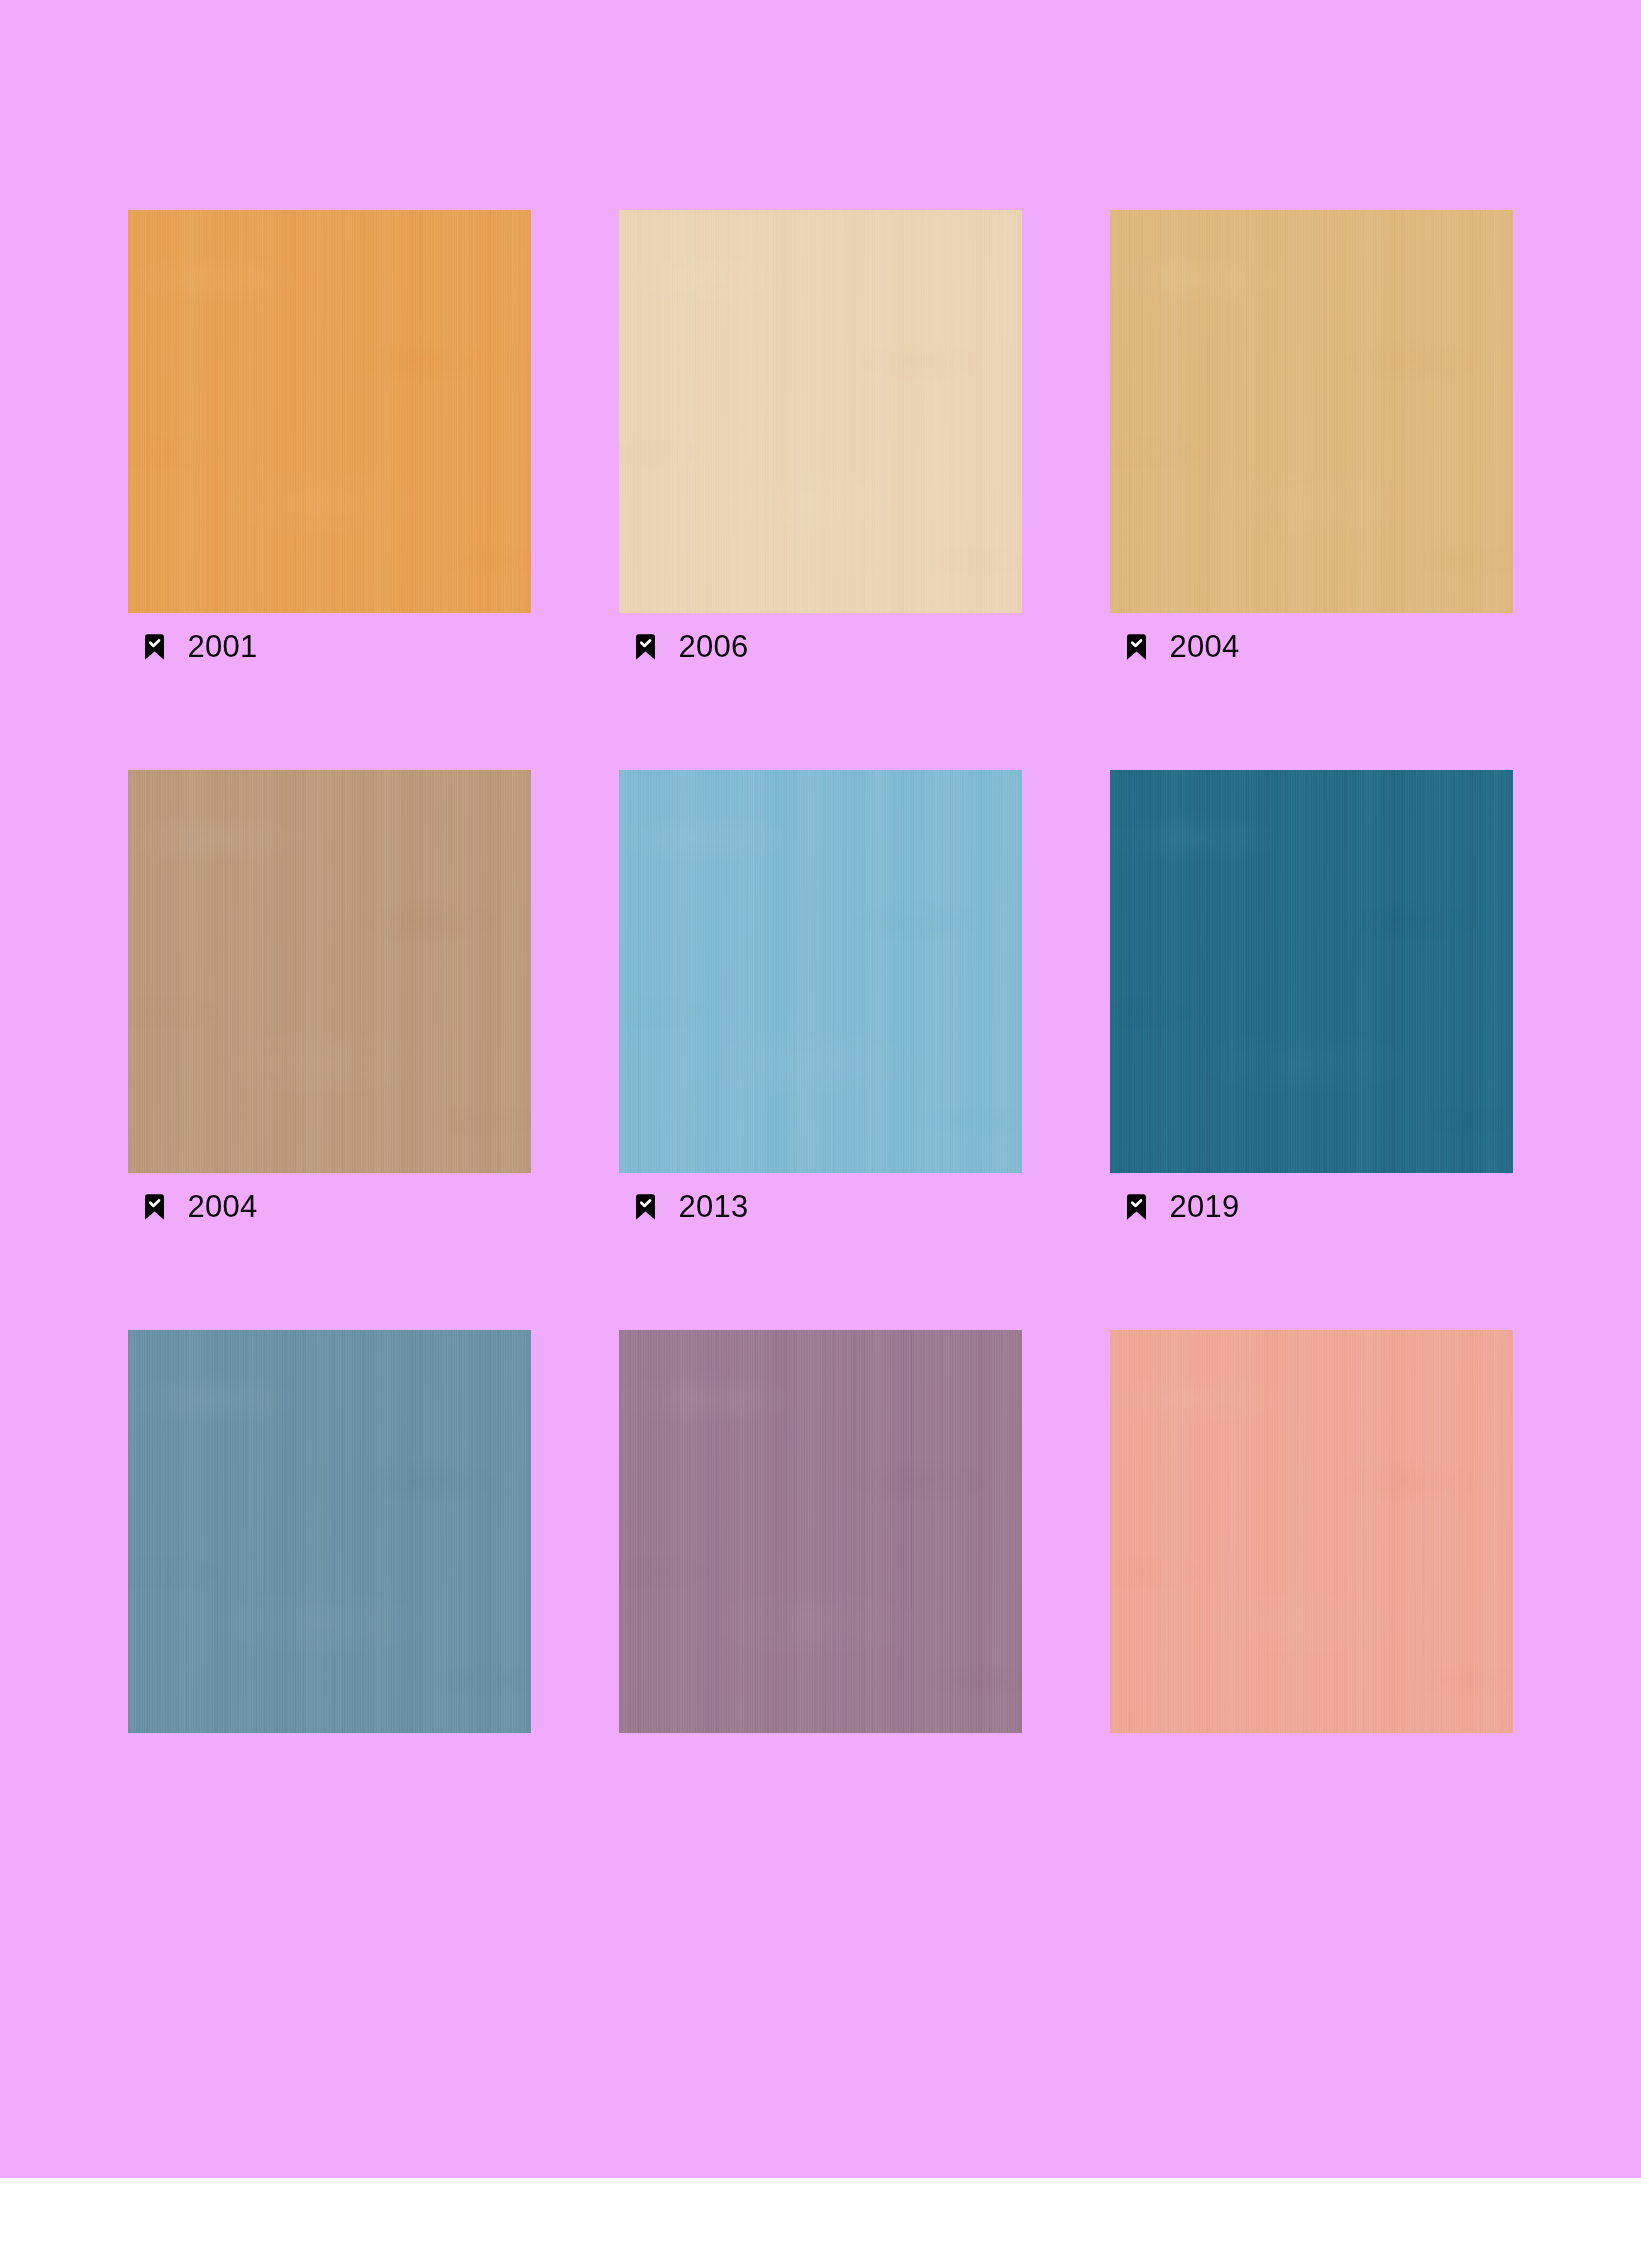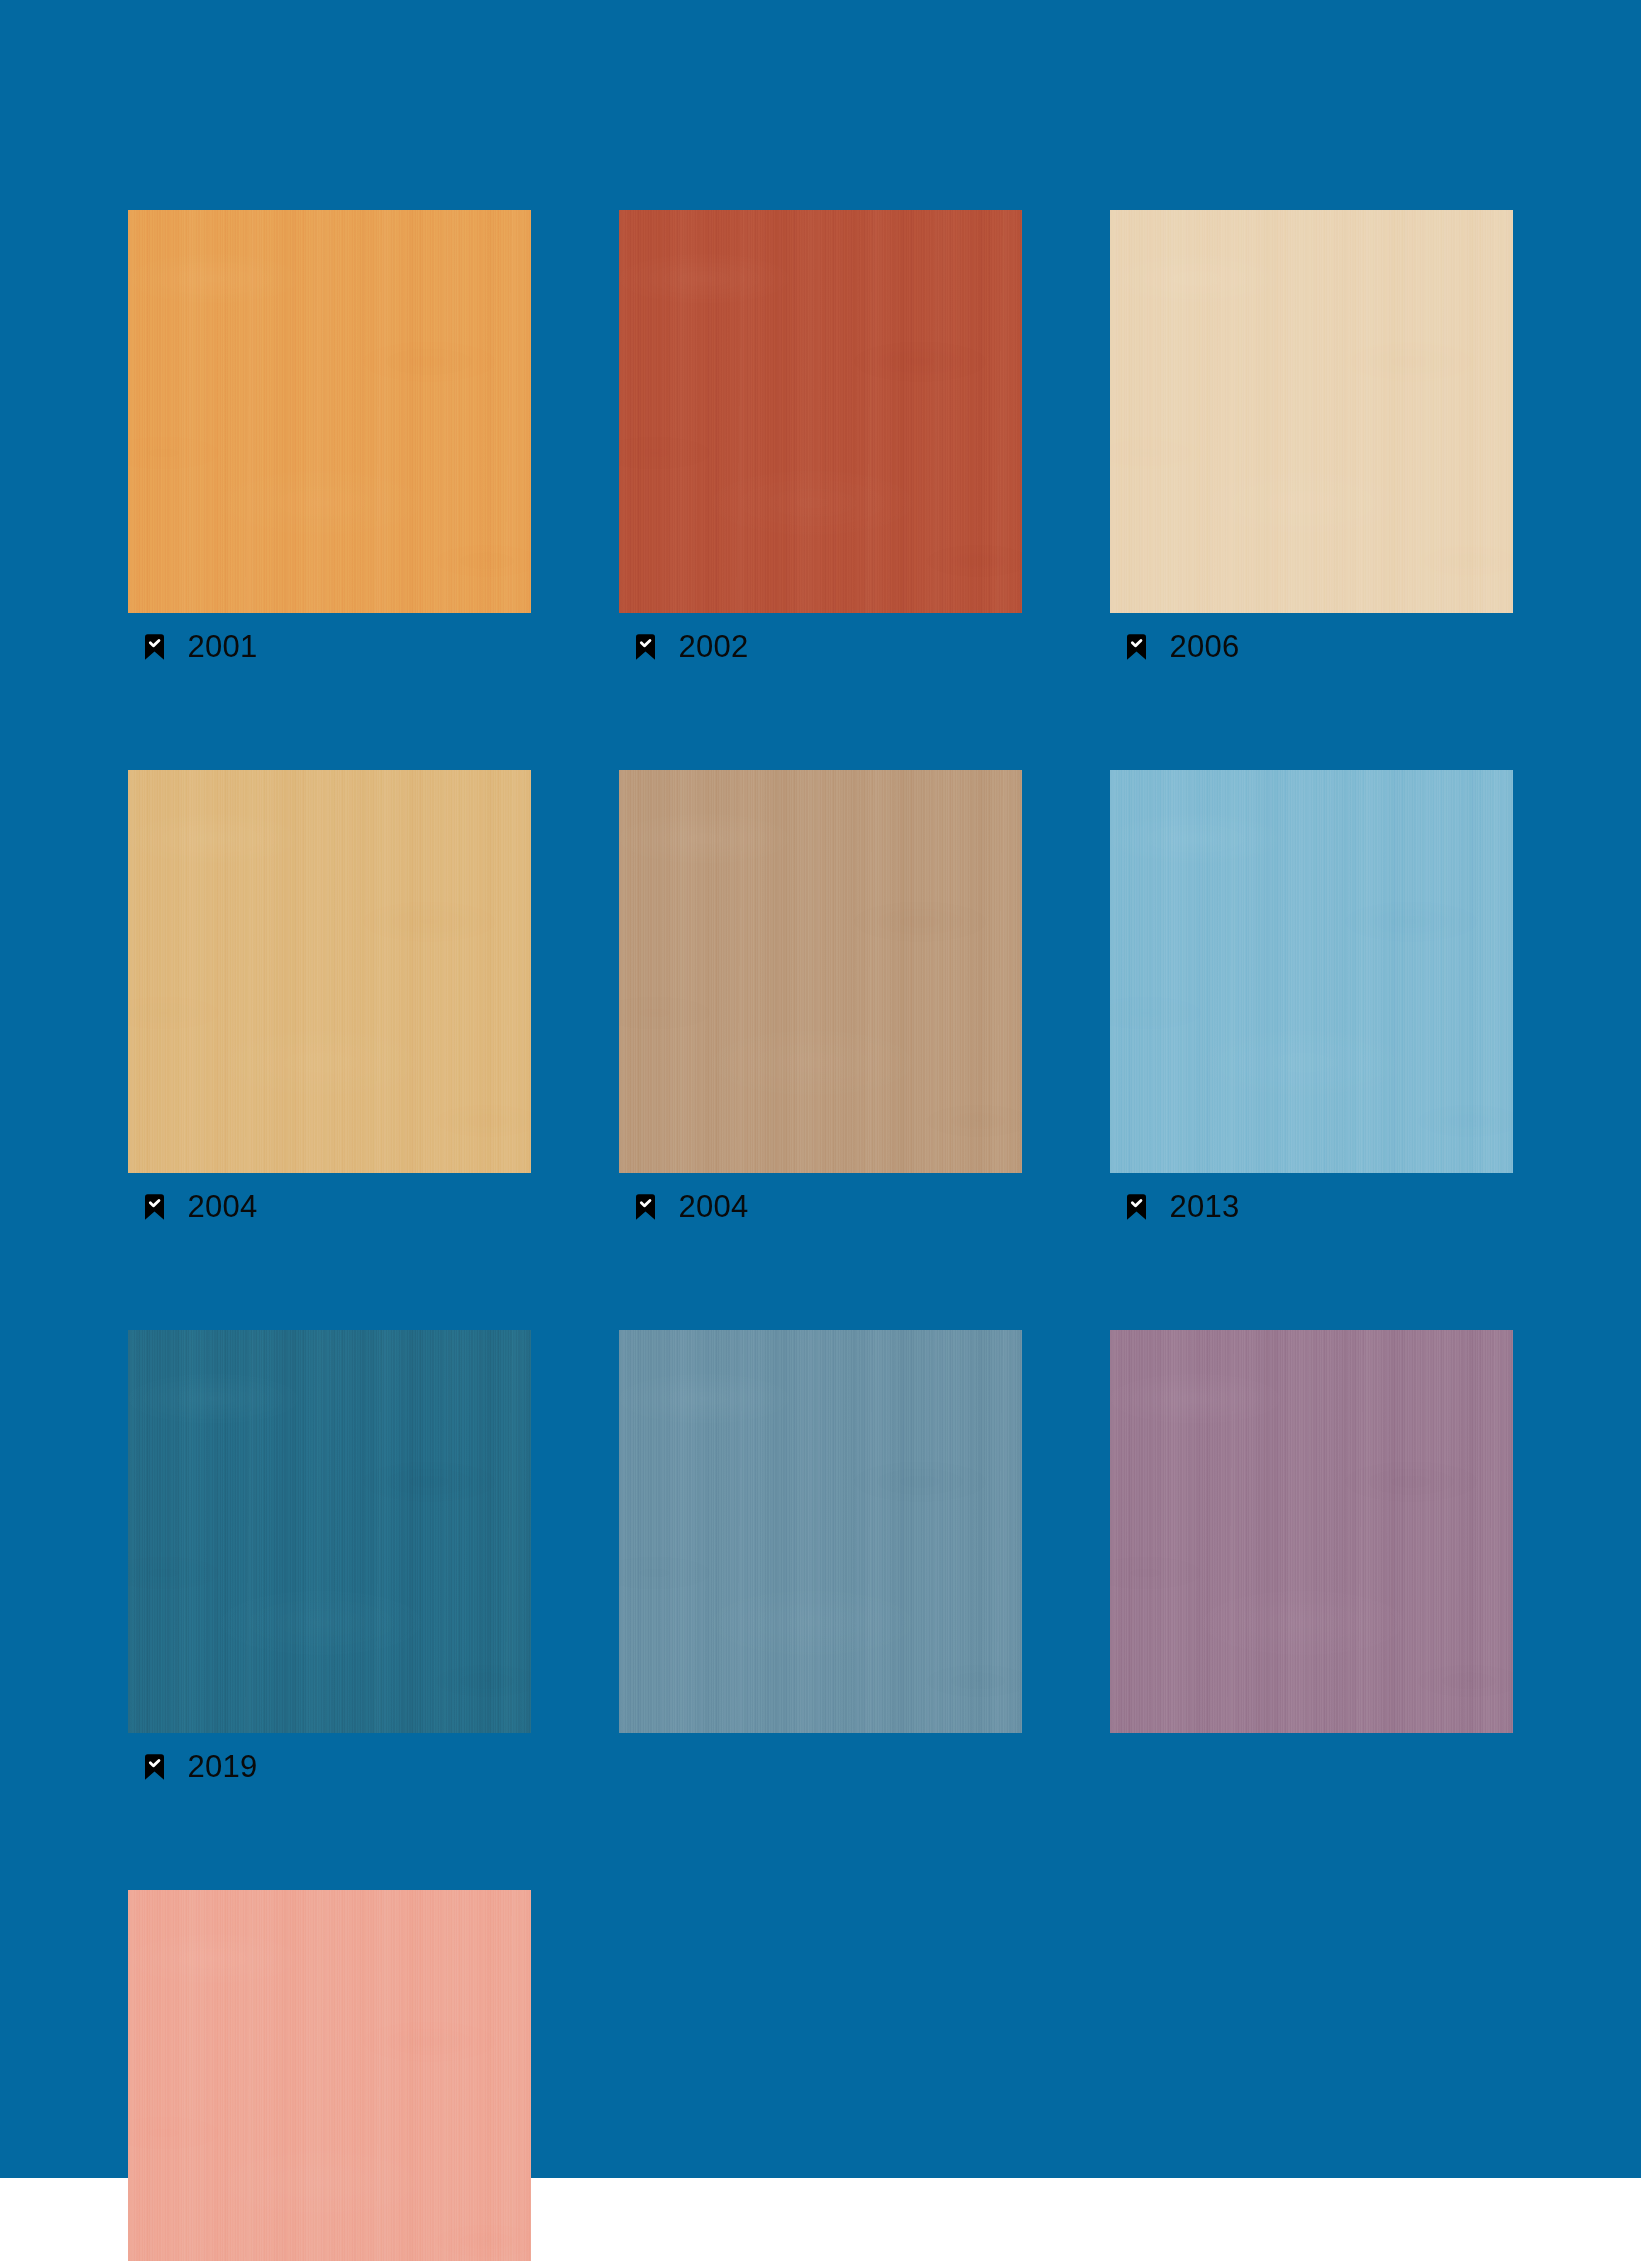--- a/index.html
+++ b/index.html
@@ -13,21 +13,21 @@
     height: 2261px;
     font-family: "Liberation Sans", sans-serif;
     -webkit-font-smoothing: antialiased;
     overflow: hidden;
   }
 
   .page {
     position: relative;
     width: 1642px;
     height: 2178px;
-    background: #0369a1;
+    background: #f0abfc;
     box-sizing: border-box;
     padding-left: 33px;
   }
 
   .swatch-grid {
     position: absolute;
     left: 128px;
     top: 210px;
     width: 1387px;
     display: grid;
@@ -145,34 +145,20 @@
         </div>
         <div class="swatch-label">
           <svg class="bookmark-icon" viewBox="0 0 34 46">
             <path d="M5 0 H29 A5 5 0 0 1 34 5 V46 L17 31 L0 46 V5 A5 5 0 0 1 5 0 Z" fill="#000000"></path>
             <path d="M9.5 15.5 L15 21 L25 11.5" fill="none" stroke="#ffffff" stroke-width="5" stroke-linecap="round" stroke-linejoin="round"></path>
           </svg>
           <span class="swatch-code">2001</span>
         </div>
       </div>
       <div class="swatch-cell">
-        <div class="swatch-chip" style="background-color: rgb(183, 82, 57);">
-          <div class="tex-band"></div>
-          <div class="tex-fine"></div>
-          <div class="tex-mottle"></div>
-        </div>
-        <div class="swatch-label">
-          <svg class="bookmark-icon" viewBox="0 0 34 46">
-            <path d="M5 0 H29 A5 5 0 0 1 34 5 V46 L17 31 L0 46 V5 A5 5 0 0 1 5 0 Z" fill="#000000"></path>
-            <path d="M9.5 15.5 L15 21 L25 11.5" fill="none" stroke="#ffffff" stroke-width="5" stroke-linecap="round" stroke-linejoin="round"></path>
-          </svg>
-          <span class="swatch-code">2002</span>
-        </div>
-      </div>
-      <div class="swatch-cell">
         <div class="swatch-chip" style="background-color: rgb(234, 212, 180);">
           <div class="tex-band"></div>
           <div class="tex-fine"></div>
           <div class="tex-mottle"></div>
         </div>
         <div class="swatch-label">
           <svg class="bookmark-icon" viewBox="0 0 34 46">
             <path d="M5 0 H29 A5 5 0 0 1 34 5 V46 L17 31 L0 46 V5 A5 5 0 0 1 5 0 Z" fill="#000000"></path>
             <path d="M9.5 15.5 L15 21 L25 11.5" fill="none" stroke="#ffffff" stroke-width="5" stroke-linecap="round" stroke-linejoin="round"></path>
           </svg>

